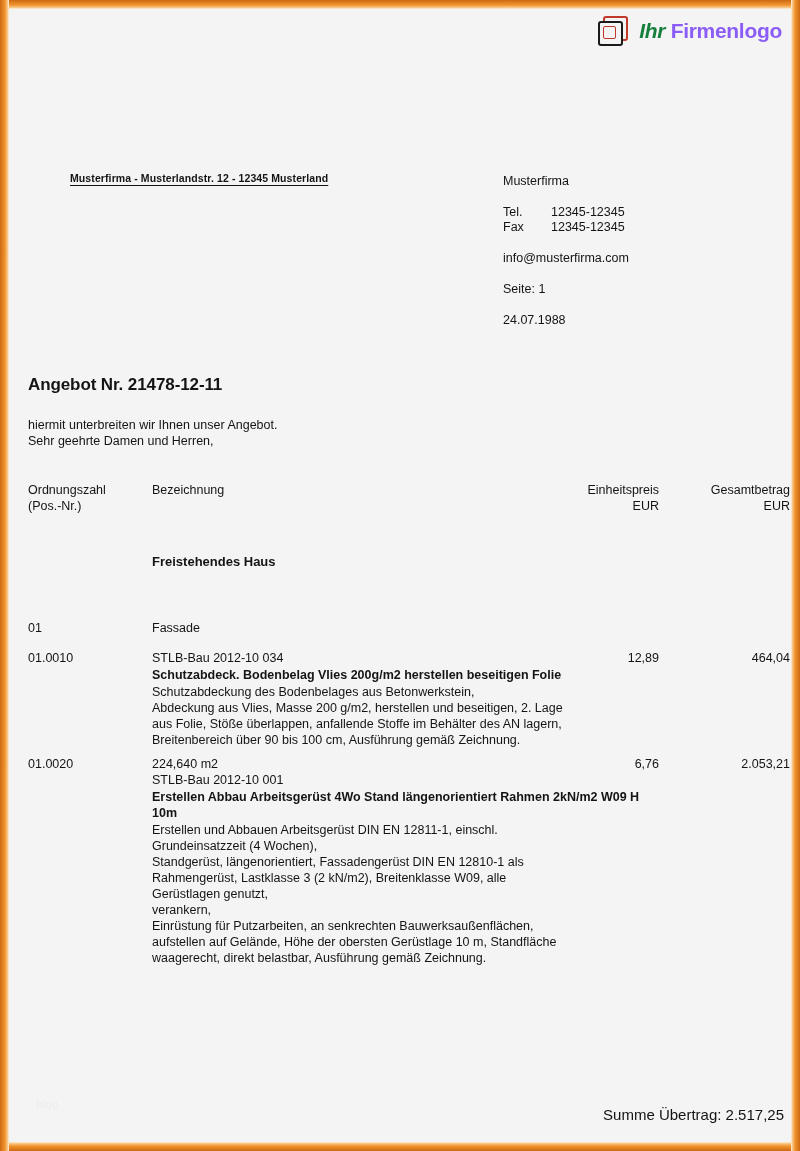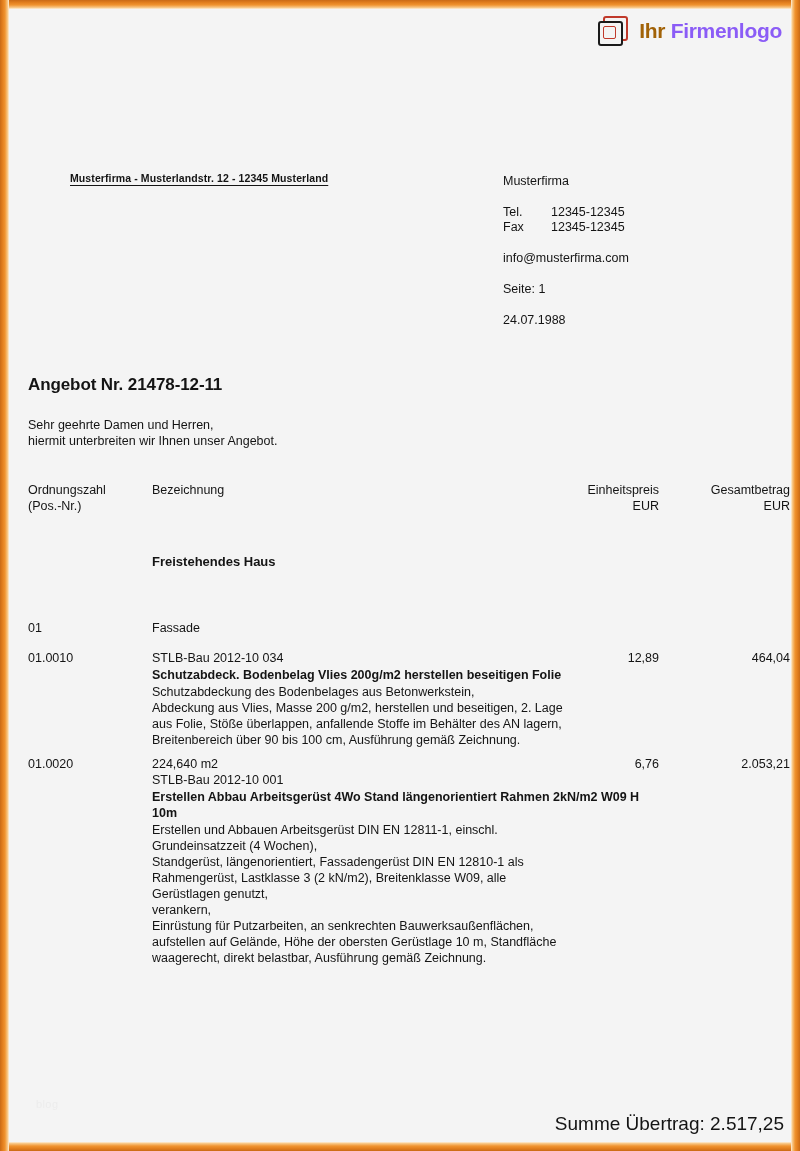--- a/index.html
+++ b/index.html
@@ -77,21 +77,21 @@
     width: 11px; height: 11px;
     border: 1.5px solid #c0392b;
     border-radius: 2px;
   }
   .logo-text {
     font-size: 21px;
     font-weight: bold;
     letter-spacing: -0.3px;
     white-space: nowrap;
   }
-  .logo-text .ihr { color: #a16207; }
+  .logo-text .ihr { color: #15803d; font-style: italic; }
   .logo-text .firmenlogo { color: #8b5cf6; }
 
   
   .sender-line {
     position: absolute;
     left: 26px;
     top: 172px;
     font-size: 10.5px;
     font-weight: bold;
     text-decoration: underline;
@@ -219,22 +219,22 @@
     font-size: 11px;
     color: #ececec;
     letter-spacing: 0.4px;
     user-select: none;
   }
 
   
   .footer-sum {
     position: absolute;
     right: 16px;
-    bottom: 16px;
-    font-size: 19px;
+    bottom: 28px;
+    font-size: 15px;
     white-space: nowrap;
   }
 </style>
 </head>
 <body>
 
 <div class="page">
 
   <div class="frame-top"></div>
   <div class="frame-bottom"></div>
@@ -275,22 +275,22 @@
       <div>Seite: 1</div>
     </div>
     <div class="meta-group">
       <div>24.07.1988</div>
     </div>
   </div>
 
   <div class="offer-title">Angebot Nr. 21478-12-11</div>
 
   <div class="salutation">
+    <div>hiermit unterbreiten wir Ihnen unser Angebot.</div>
     <div>Sehr geehrte Damen und Herren,</div>
-    <div>hiermit unterbreiten wir Ihnen unser Angebot.</div>
   </div>
 
   <div class="table">
 
     <div class="thead">
       <div class="th-ord">
         <div>Ordnungszahl</div>
         <div>(Pos.-Nr.)</div>
       </div>
       <div class="th-bez">Bezeichnung</div>

